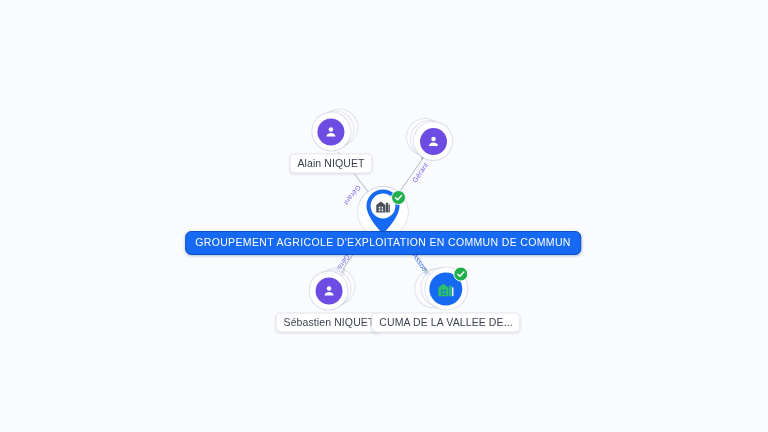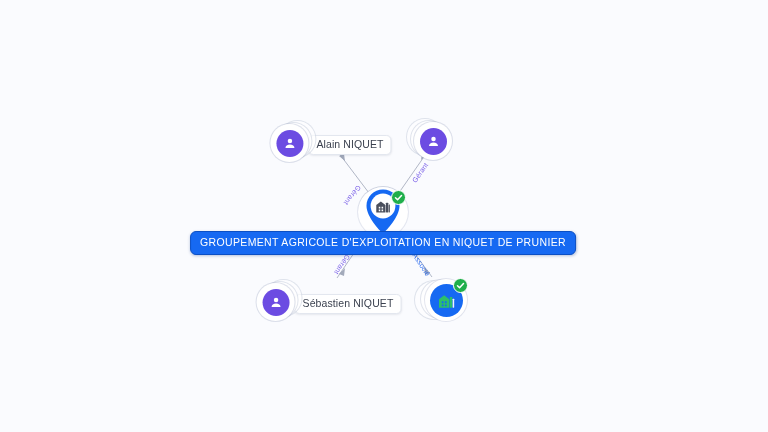--- a/index.html
+++ b/index.html
@@ -23,21 +23,21 @@
     left: 0; top: 0;
     width: 768px; height: 432px;
     pointer-events: none;
   }
 
   
   .node {
     position: absolute;
     transform: translate(-50%, -50%);
     display: flex;
-    flex-direction: row;
+    flex-direction: column;
     align-items: center;
     cursor: pointer;
   }
   .node-glyph-wrap {
     position: relative;
     display: flex;
     align-items: center;
     justify-content: center;
   }
 
@@ -257,20 +257,21 @@
             <rect x="19.8" y="9.8" width="1.9" height="11.2" rx="0.5" fill="#ffffff" opacity="0.92"></rect>
           </svg>
         </div>
         <div class="verified-badge" style="right:-1px; top:-1px;">
           <svg width="9" height="9" viewBox="0 0 24 24" fill="none" stroke="#ffffff" stroke-width="4" stroke-linecap="round" stroke-linejoin="round">
             <polyline points="4,12.5 9.5,18 20,6.5"></polyline>
           </svg>
         </div>
       </div>
     </div>
+    <div class="node-label">CUMA DE LA VALLEE DE...</div>
   </div>
 
   <div class="node" style="left:383px; top:212px;">
     <div class="node-glyph-wrap">
       <div class="stack-ring" style="width:50px;height:50px;left:0px;top:-1px;"></div>
       <div class="pin-halo">
         <div class="pin-shape">
           <svg width="40" height="48" viewBox="0 0 40 48">
             <path d="M20 1.5c-9.1 0-16.5 7.3-16.5 16.3 0 11.2 13.6 25 15.3 26.7.7.7 1.7.7 2.4 0 1.7-1.7 15.3-15.5 15.3-26.7C36.5 8.8 29.1 1.5 20 1.5z" fill="#1669f2"></path>
             <circle cx="20" cy="18" r="12.4" fill="#ffffff"></circle>
@@ -286,15 +287,15 @@
         </div>
       </div>
       <div class="verified-badge" style="right:2px; top:3px;">
         <svg width="9" height="9" viewBox="0 0 24 24" fill="none" stroke="#ffffff" stroke-width="4" stroke-linecap="round" stroke-linejoin="round">
           <polyline points="4,12.5 9.5,18 20,6.5"></polyline>
         </svg>
       </div>
     </div>
   </div>
 
-  <div class="focus-banner" style="left:383px; top:243px;">GROUPEMENT AGRICOLE D'EXPLOITATION EN NIQUET DE PRUNIER</div>
+  <div class="focus-banner" style="left:383px; top:243px;">GROUPEMENT AGRICOLE D'EXPLOITATION EN COMMUN DE COMMUN</div>
 
 </div>
 
 </body></html>

